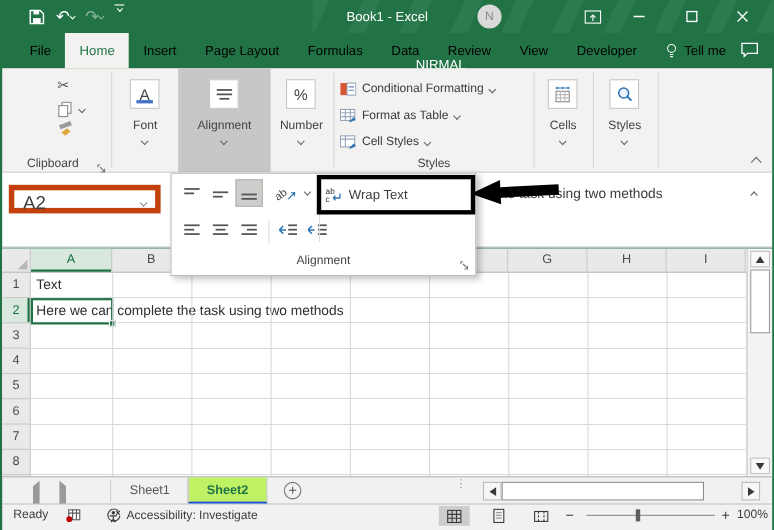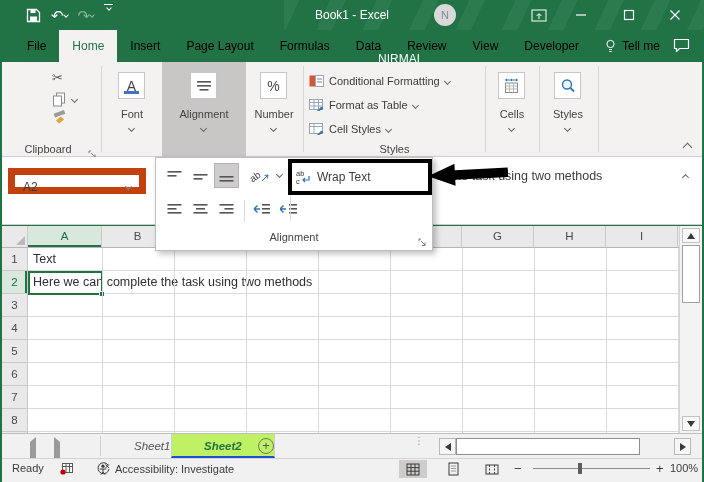--- a/index.html
+++ b/index.html
@@ -37,22 +37,22 @@
   .vsep { position:absolute; top:4px; width:1px; height:86px; background:#d8d6d4; }
   .grp-btn-label { position:absolute; font-size:11px; color:#444; text-align:center; white-space:nowrap; }
   .icon-box { position:absolute; width:27px; height:27px; background:#fff; border:1px solid #c8c6c4;
               display:flex; align-items:center; justify-content:center; }
   .pressed { background:#c9c7c5; }
   .styles-item { position:absolute; display:flex; align-items:center; gap:5px; font-size:11px; color:#3c3c3c; white-space:nowrap; }
   .lines3 rect { fill:#555; }
 
   
   #formula-row { left:2px; top:157px; width:700px; height:68px; background:#fff; border-bottom:1px solid #cfcfcf; }
-  #name-box { position:absolute; left:6px; top:11px; width:138px; height:26px; border:7px solid #c2410c; background:#fff;
-              font-size:12px; color:#3c3c3c; line-height:24px; padding-left:8px; }
+  #name-box { position:absolute; left:6px; top:11px; width:138px; height:26px; border:5px solid #c2410c; background:#fff;
+              font-size:17px; color:#3c3c3c; line-height:24px; padding-left:8px; }
   #name-box .chev { position:absolute; right:8px; top:9px; border-color:#888; }
   #formula-text { position:absolute; left:435px; top:12px; font-size:12.5px; color:#3c3c3c; white-space:nowrap; }
   #fbar-collapse { position:absolute; right:14px; top:18px; }
 
   
   #grid { left:2px; top:226px; width:700px; height:207px; background:#fff; overflow:hidden; }
   #corner { position:absolute; left:0; top:0; width:26px; height:22px; background:#e9e9e9;
             border-right:1px solid #c9c9c9; border-bottom:1px solid #b6b6b6; }
   #corner:after { content:""; position:absolute; right:2px; bottom:2px;
             border-left:9px solid transparent; border-bottom:9px solid #b9b9b9; }
@@ -77,22 +77,22 @@
   .tri-down { width:0; height:0; border-left:4px solid transparent; border-right:4px solid transparent; border-top:6px solid #3a3a3a; }
   .tri-left { width:0; height:0; border-top:4px solid transparent; border-bottom:4px solid transparent; border-right:6px solid #3a3a3a; }
   .tri-right { width:0; height:0; border-top:4px solid transparent; border-bottom:4px solid transparent; border-left:6px solid #3a3a3a; }
   #vthumb { position:absolute; left:2px; top:19px; width:18px; height:58px; background:#fff; border:1px solid #9f9f9f; }
 
   
   #sheetbar { left:2px; top:433px; width:700px; height:25px; background:#f1f1f1; border-top:1px solid #bdbdbd; }
   .navarr { position:absolute; top:8px; }
   .tri-l2 { width:0; height:0; border-top:5px solid transparent; border-bottom:5px solid transparent; border-right:6px solid #9a9a9a; }
   .tri-r2 { width:0; height:0; border-top:5px solid transparent; border-bottom:5px solid transparent; border-left:6px solid #9a9a9a; }
-  .sheettab { position:absolute; top:0; height:24px; line-height:24px; padding:0 32px; font-size:11.5px; color:#565656;
-              border-right:1px solid #cfcfcf;font-style:italic; }
+  .sheettab { position:absolute; top:0; height:24px; line-height:24px; padding:0 16px; font-size:11.5px; color:#565656;
+              border-right:1px solid #cfcfcf; }
   .sheettab.active { background:#bef264; color:#217346; font-weight:bold; border-bottom:2px solid #1d4ed8; border-left:1px solid #cfcfcf; }
   #add-sheet { position:absolute; left:256px; top:4px; width:16px; height:16px; border:1px solid #767676; border-radius:50%;
                color:#565656; font-size:13px; line-height:14px; text-align:center; }
   #hs-dots { position:absolute; left:412px; top:4px; color:#9a9a9a; font-size:10px; letter-spacing:0; line-height:5px; text-align:center; width:6px;}
   #hscroll-left { position:absolute; left:437px; top:4px; width:17px; height:17px; background:#f6f6f6; border:1px solid #b9b9b9; display:flex; align-items:center; justify-content:center;}
   #hthumb { position:absolute; left:454px; top:4px; width:184px; height:17px; background:#fff; border:1px solid #8f8f8f; }
   #hscroll-right { position:absolute; left:672px; top:4px; width:17px; height:17px; background:#f6f6f6; border:1px solid #b9b9b9; display:flex; align-items:center; justify-content:center;}
 
   
   #statusbar { left:2px; top:458px; width:700px; height:36px; background:#f1f1f1; border-top:1px solid #d4d4d4;

